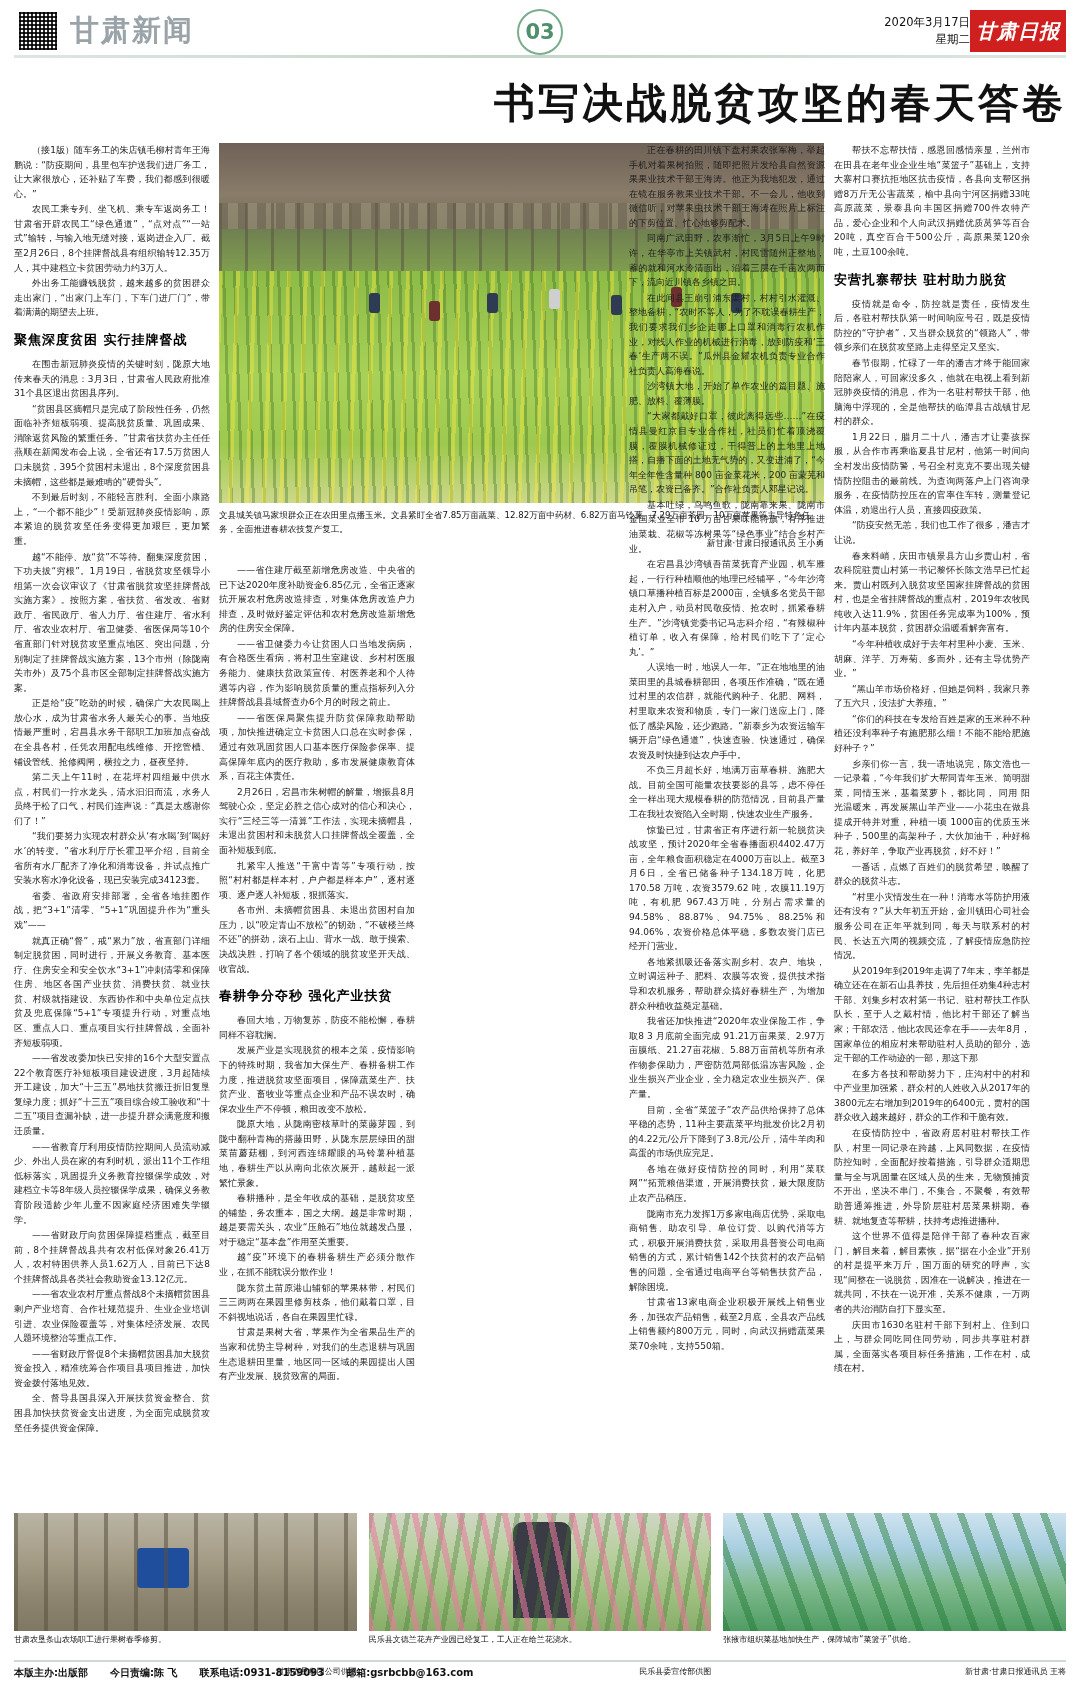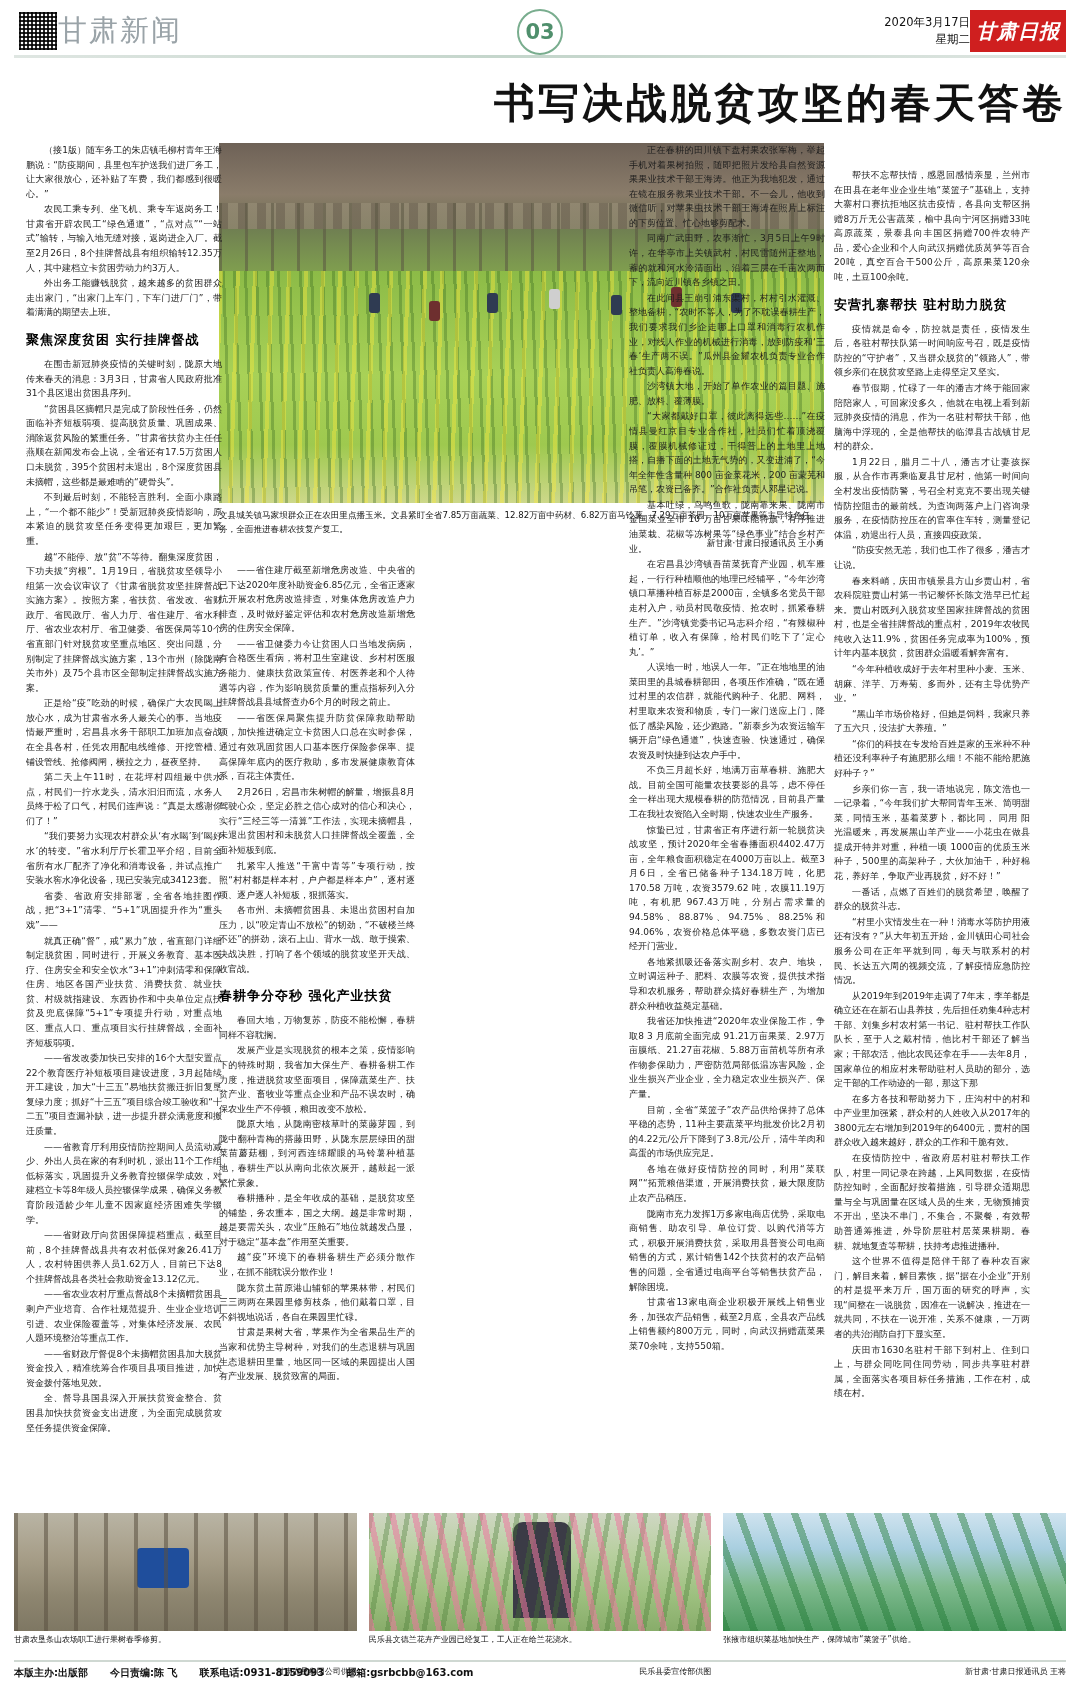--- a/index.html
+++ b/index.html
@@ -14,21 +14,21 @@
   .page{width:1080px;height:1686px;position:relative;box-sizing:border-box;padding:0 14px;}
 
   
   .masthead{height:62px;display:flex;align-items:center;position:relative;}
   .qr{width:38px;height:38px;flex:0 0 38px;margin-left:4px;
       background:
         repeating-linear-gradient(0deg,#2b2b2b 0 2px,#fff 2px 4px),
         repeating-linear-gradient(90deg,#2b2b2b 0 2px,#fff 2px 4px);
       background-blend-mode:multiply;
       border:1px solid #fff;}
-  .brand{font-size:29px;font-weight:normal;color:#9aa3a8;letter-spacing:2px;
+  .brand{font-size:29px;font-weight:bold;color:#9aa3a8;margin-left:12px;letter-spacing:2px;
          font-family:"DejaVu Sans","Liberation Sans",sans-serif;}
   .mast-spacer{flex:1;}
   .pageno{
     width:42px;height:42px;border-radius:50%;border:2px solid #79ad8e;
     color:#4f8f6c;font-size:21px;font-weight:bold;display:flex;align-items:center;justify-content:center;
     position:absolute;left:50%;transform:translateX(-50%);top:9px;background:#fff;
   }
   .dateblock{text-align:right;font-size:11.5px;line-height:1.5;color:#111;margin-right:0;}
   .logo{width:96px;height:42px;background:#cf1f1f;color:#fff;display:flex;align-items:center;
         justify-content:center;font-size:20px;font-weight:bold;letter-spacing:1px;
@@ -43,21 +43,21 @@
     font-family:"DejaVu Sans","Liberation Sans",sans-serif;
   }
 
   
   .body-area{position:relative;height:1320px;}
   .col{
     position:absolute;top:0;width:196px;
     font-size:9px;line-height:1.62;text-align:justify;color:#1d1d1d;
     font-family:"DejaVu Sans","Liberation Sans",sans-serif;
   }
-  .c1{left:12px;}   .c2{left:205px;}
+  .c1{left:0;}   .c2{left:205px;}
   .c3{left:615px;} .c4{left:820px;}
   .col p{margin:0 0 1px;text-indent:2em;}
   .sub{
     font-size:13px;font-weight:bold;letter-spacing:1px;
     margin:9px 0 7px;text-indent:0 !important;color:#000;
   }
 
   
   .photo-main{
     position:absolute;left:205px;top:0;width:605px;height:360px;overflow:hidden;
@@ -193,21 +193,21 @@
         <p>人误地一时，地误人一年。”正在地地里的油菜田里的县城春耕部田，各项压作准确，“既在通过村里的农信群，就能代购种子、化肥、网料，村里取来农资和物质，专门一家门送应上门，降低了感染风险，还少跑路。”新泰乡为农资运输车辆开启“绿色通道”，快速查验、快速通过，确保农资及时快捷到达农户手中。</p>
         <p>不负三月超长好，地满万亩草春耕、施肥大战。目前全国可能量农技要影的县等，虑不停任全一样出现大规模春耕的防范情况，目前县产量工在我社农资陷入全时期，快速农业生产服务。</p>
         <p>惊蛰已过，甘肃省正有序进行新一轮脱贫决战攻坚，预计2020年全省春播面积4402.47万亩，全年粮食面积稳定在4000万亩以上。截至3月6日，全省已储备种子134.18万吨，化肥 170.58 万吨，农资3579.62 吨，农膜11.19万吨，有机肥 967.43万吨，分别占需求量的94.58%、88.87%、94.75%、88.25%和94.06%，农资价格总体平稳，多数农资门店已经开门营业。</p>
         <p>各地紧抓吸还备落实副乡村、农户、地块，立时调运种子、肥料、农膜等农资，提供技术指导和农机服务，帮助群众搞好春耕生产，为增加群众种植收益奠定基础。</p>
         <p>我省还加快推进“2020年农业保险工作，争取8 3 月底前全面完成 91.21万亩果菜、2.97万亩膜纸、21.27亩花椒、5.88万亩苗机等所有承作物参保助力，严密防范局部低温冻害风险，企业生损兴产业企业，全力稳定农业生损兴产、保产量。</p>
         <p>目前，全省“菜篮子”农产品供给保持了总体平稳的态势，11种主要蔬菜平均批发价比2月初的4.22元/公斤下降到了3.8元/公斤，清牛羊肉和高蛋的市场供应完足。</p>
         <p>各地在做好疫情防控的同时，利用“菜联网”“拓荒粮借渠道，开展消费扶贫，最大限度防止农产品稍压。</p>
         <p>陇南市充力发挥1万多家电商店优势，采取电商销售、助农引导、单位订货、以购代消等方式，积极开展消费扶贫，采取用县普资公司电商销售的方式，累计销售142个扶贫村的农产品销售的问题，全省通过电商平台等销售扶贫产品，解除困境。</p>
         <p>甘肃省13家电商企业积极开展线上销售业务，加强农产品销售，截至2月底，全县农产品线上销售额约800万元，同时，向武汉捐赠蔬菜果菜70余吨，支持550箱。</p>
       </div>
-    <div class="col c4" id="col4" style="height: 1318px; overflow: hidden; margin-top: 25px;">
+    <div class="col c4" id="col4" style="height: 1318px; overflow: hidden;">
         <p>帮扶不忘帮扶情，感恩回感情亲显，兰州市在田县在老年业企业生地“菜篮子”基础上，支持大寨村口赛抗拒地区抗击疫情，各县向支帮区捐赠8万斤无公害蔬菜，榆中县向宁河区捐赠33吨高原蔬菜，景泰县向丰国区捐赠700件农特产品，爱心企业和个人向武汉捐赠优质莴笋等百合20吨，真空百合干500公斤，高原果菜120余吨，土豆100余吨。</p>
         <div class="sub">安营扎寨帮扶 驻村助力脱贫</div>
         <p>疫情就是命令，防控就是责任，疫情发生后，各驻村帮扶队第一时间响应号召，既是疫情防控的“守护者”，又当群众脱贫的“领路人”，带领乡亲们在脱贫攻坚路上走得坚定又坚实。</p>
         <p>春节假期，忙碌了一年的潘吉才终于能回家陪陪家人，可回家没多久，他就在电视上看到新冠肺炎疫情的消息，作为一名驻村帮扶干部，他脑海中浮现的，全是他帮扶的临潭县古战镇甘尼村的群众。</p>
         <p>1月22日，腊月二十八，潘吉才让妻孩探服，从合作市再乘临夏县甘尼村，他第一时间向全村发出疫情防警，号召全村克克不要出现关键情防控阻击的最前线。为查询两落户上门咨询录服务，在疫情防控压在的官率住车转，测量登记体温，劝退出行人员，直接四疫政策。</p>
         <p>“防疫安然无恙，我们也工作了很多，潘吉才让说。</p>
         <p>春来料峭，庆田市镇景县方山乡贾山村，省农科院驻贾山村第一书记黎怀长陈文浩早已忙起来。贾山村既列入脱贫攻坚国家挂牌督战的贫困村，也是全省挂牌督战的重点村，2019年农牧民纯收入达11.9%，贫困任务完成率为100%，预计年内基本脱贫，贫困群众温暖看解奔富有。</p>
         <p>“今年种植收成好于去年村里种小麦、玉米、胡麻、洋芋、万寿菊、多而外，还有主导优势产业。”</p>
         <p>“黑山羊市场价格好，但她是饲料，我家只养了五六只，没法扩大养殖。”</p>
         <p>“你们的科技在专发给百姓是家的玉米种不种植还没利率种子有施肥那么细！不能不能给肥施好种子？”</p>

